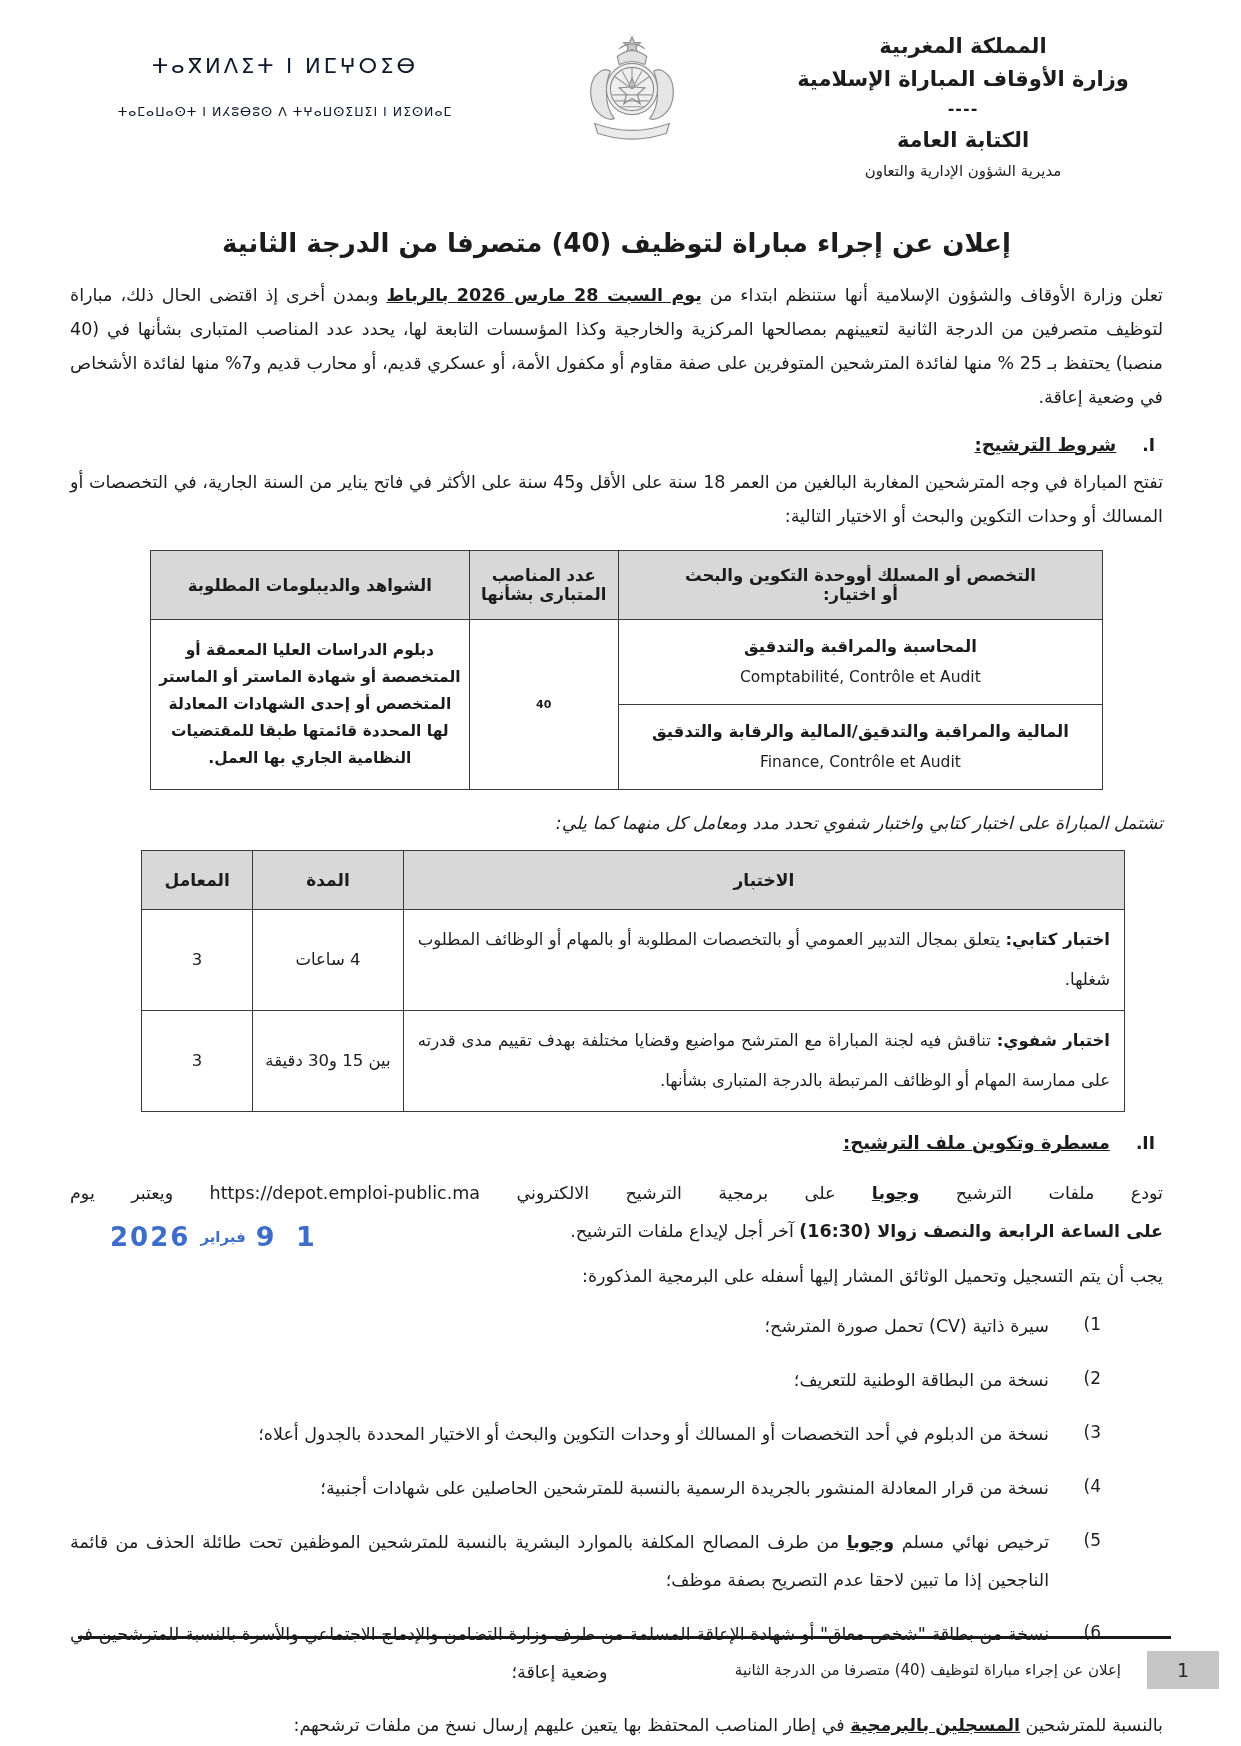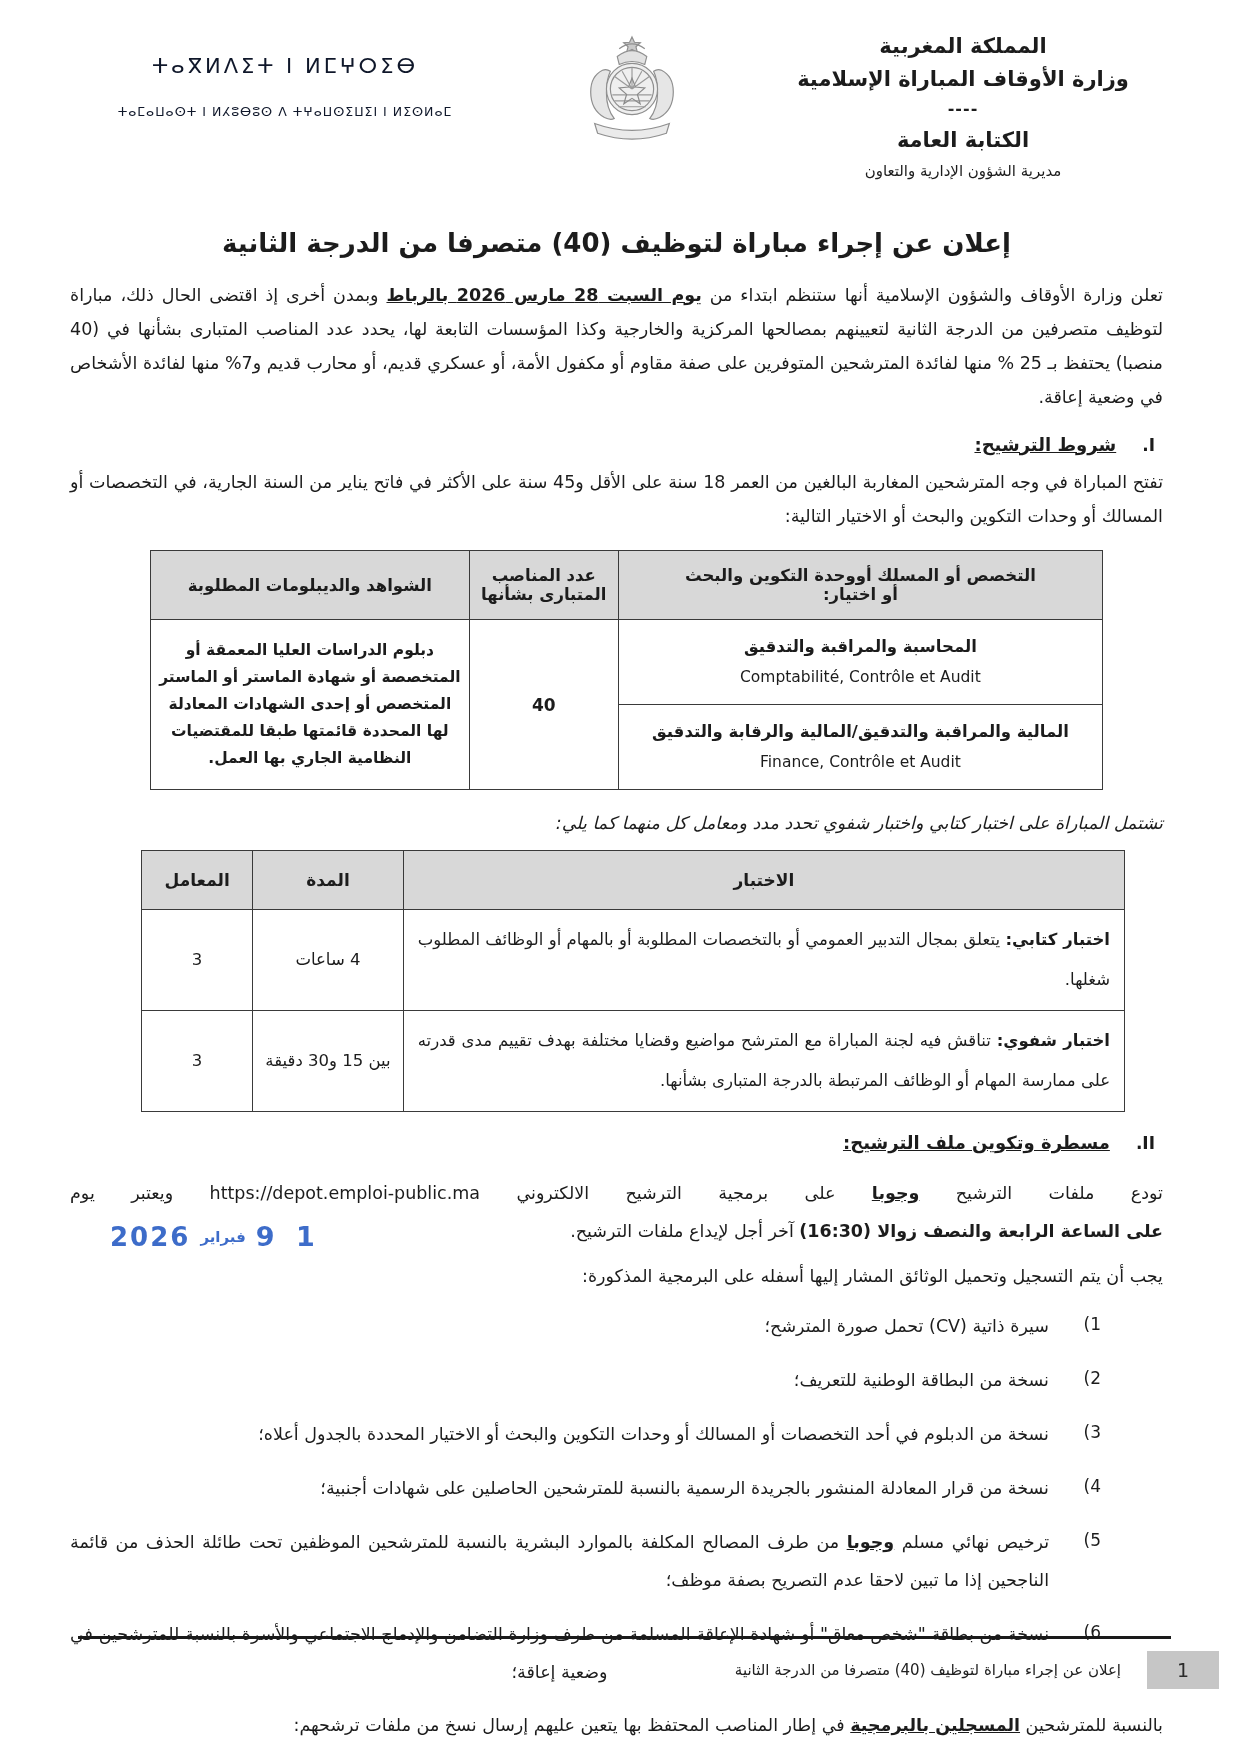--- a/index.html
+++ b/index.html
@@ -47,21 +47,21 @@
   .t2{width:984px;margin:10px 38px 0 0;}
   th,td{border:1.5px solid #3a3a3a;}
   th{background:#d8d8d8;font-size:16.5px;font-weight:bold;padding:8px 6px;}
   td{font-size:16.5px;padding:8px 10px;}
   .t1 .col-spec{width:492px;}
   .t1 .col-pos{width:140px;}
   .t1 .col-dip{width:318px;}
   .t1 th{height:52px;}
   .spec-cell{text-align:center;font-weight:bold;line-height:30px;padding:12px 11px;}
   .spec-fr{font-weight:normal;font-size:15.5px;direction:ltr;}
-  .pos-cell{text-align:center;font-weight:bold;font-size:17px;}
+  .pos-cell{text-align:center;font-weight:bold;font-size:11px;}
   .dip-cell{text-align:center;font-weight:bold;font-size:15.5px;line-height:27px;padding:10px 8px;}
   .t2 .col-exam{width:742px;}
   .t2 .col-dur{width:142px;}
   .t2 .col-coef{width:100px;}
   .t2 th{height:42px;font-size:17px;}
   .exam-cell{text-align:justify;line-height:40px;padding:10px 14px;}
   .dur-cell,.coef-cell{text-align:center;line-height:30px;}
 
   
   .deposit-wrap{position:relative;margin-top:22px;}

